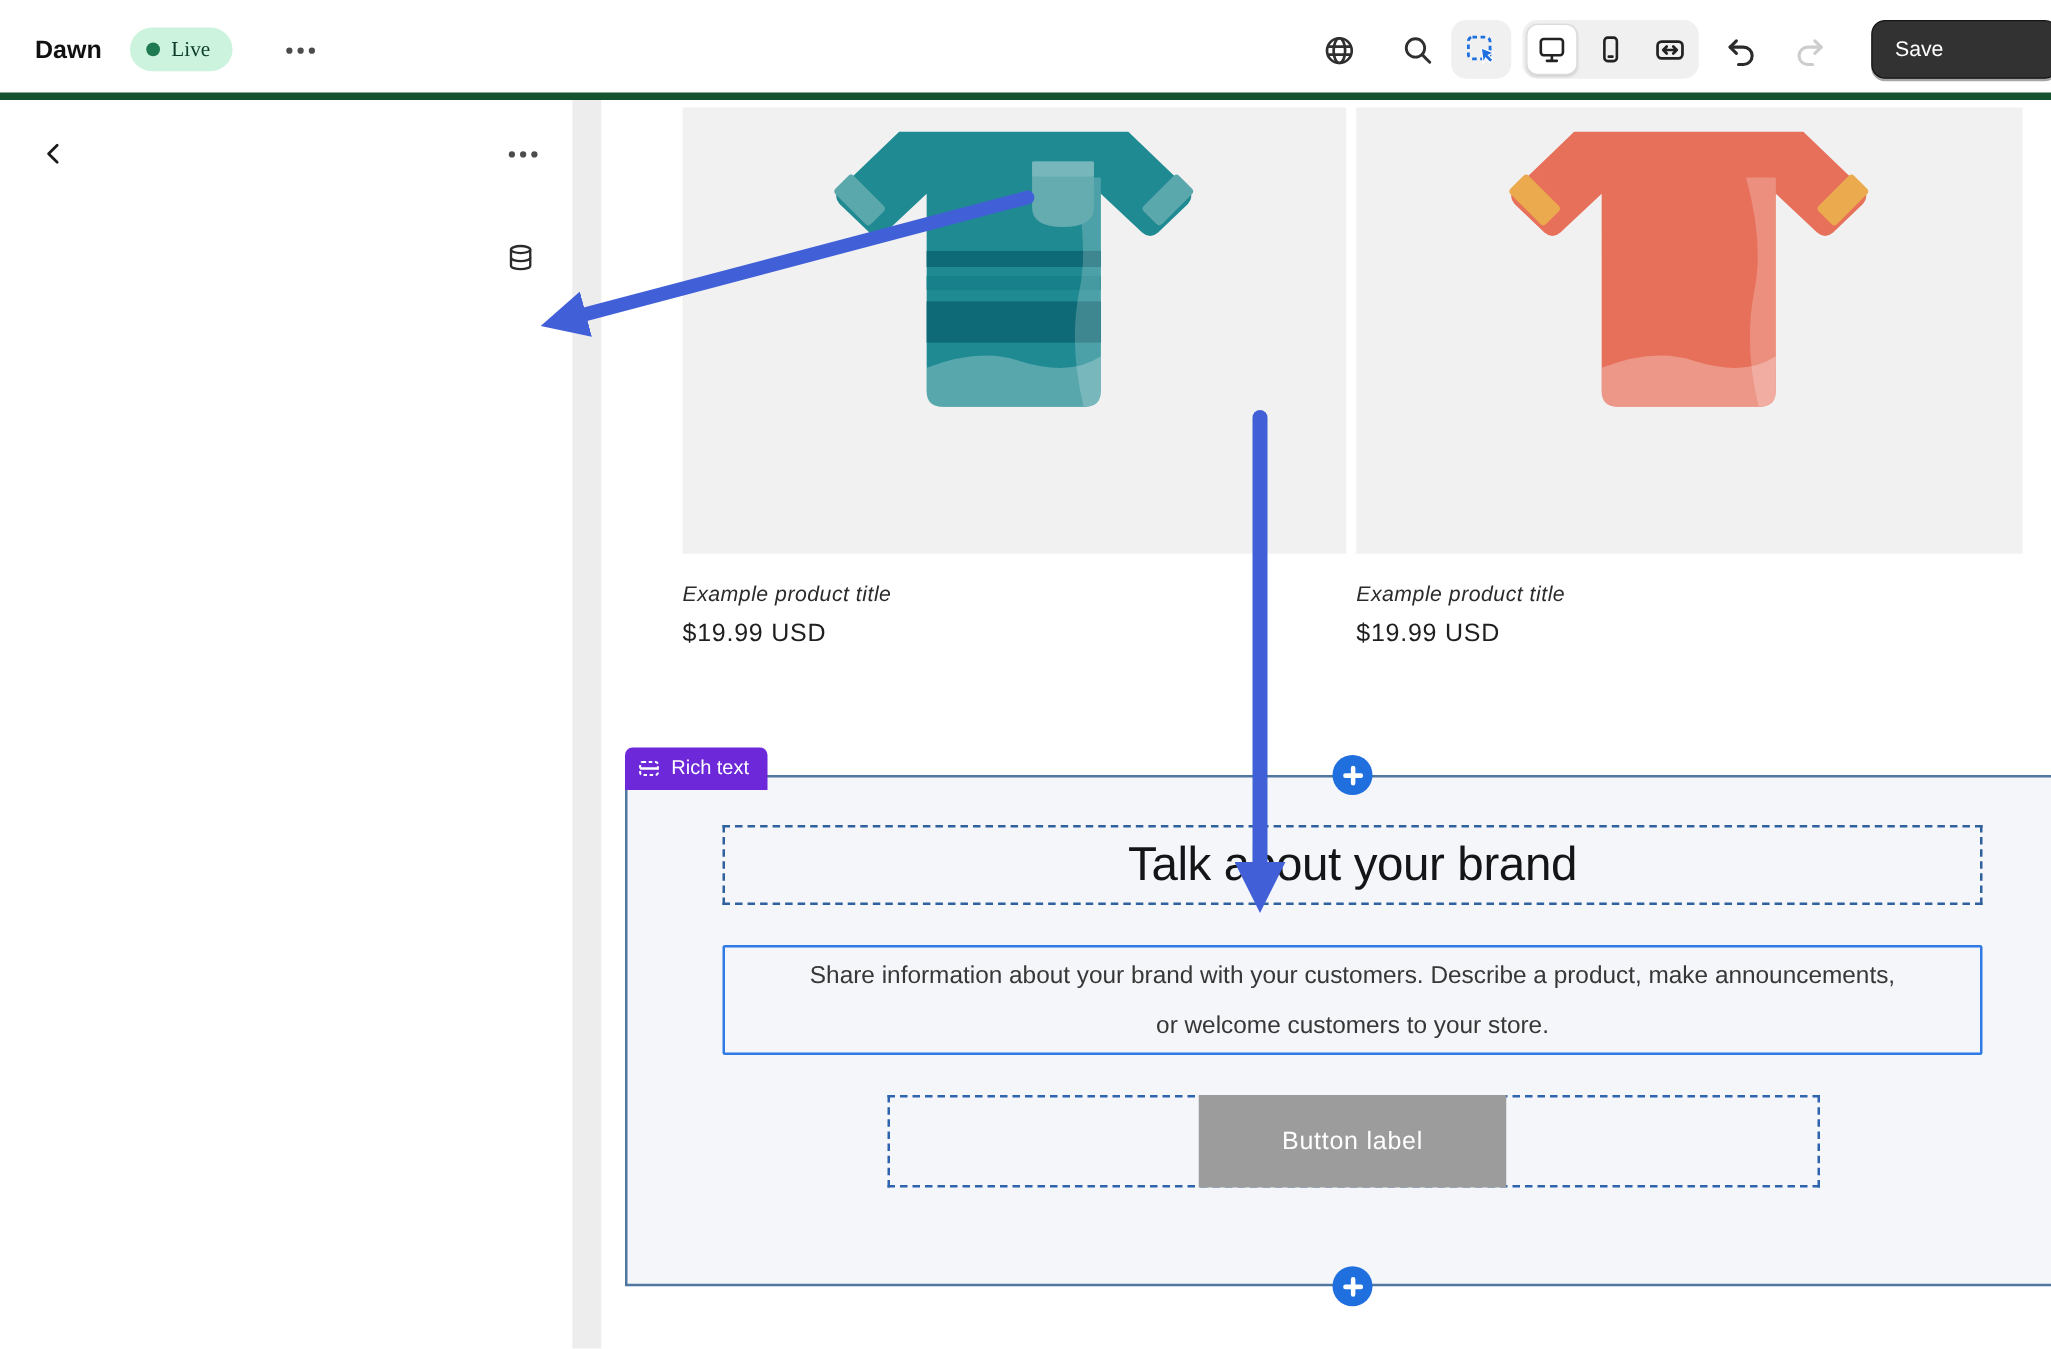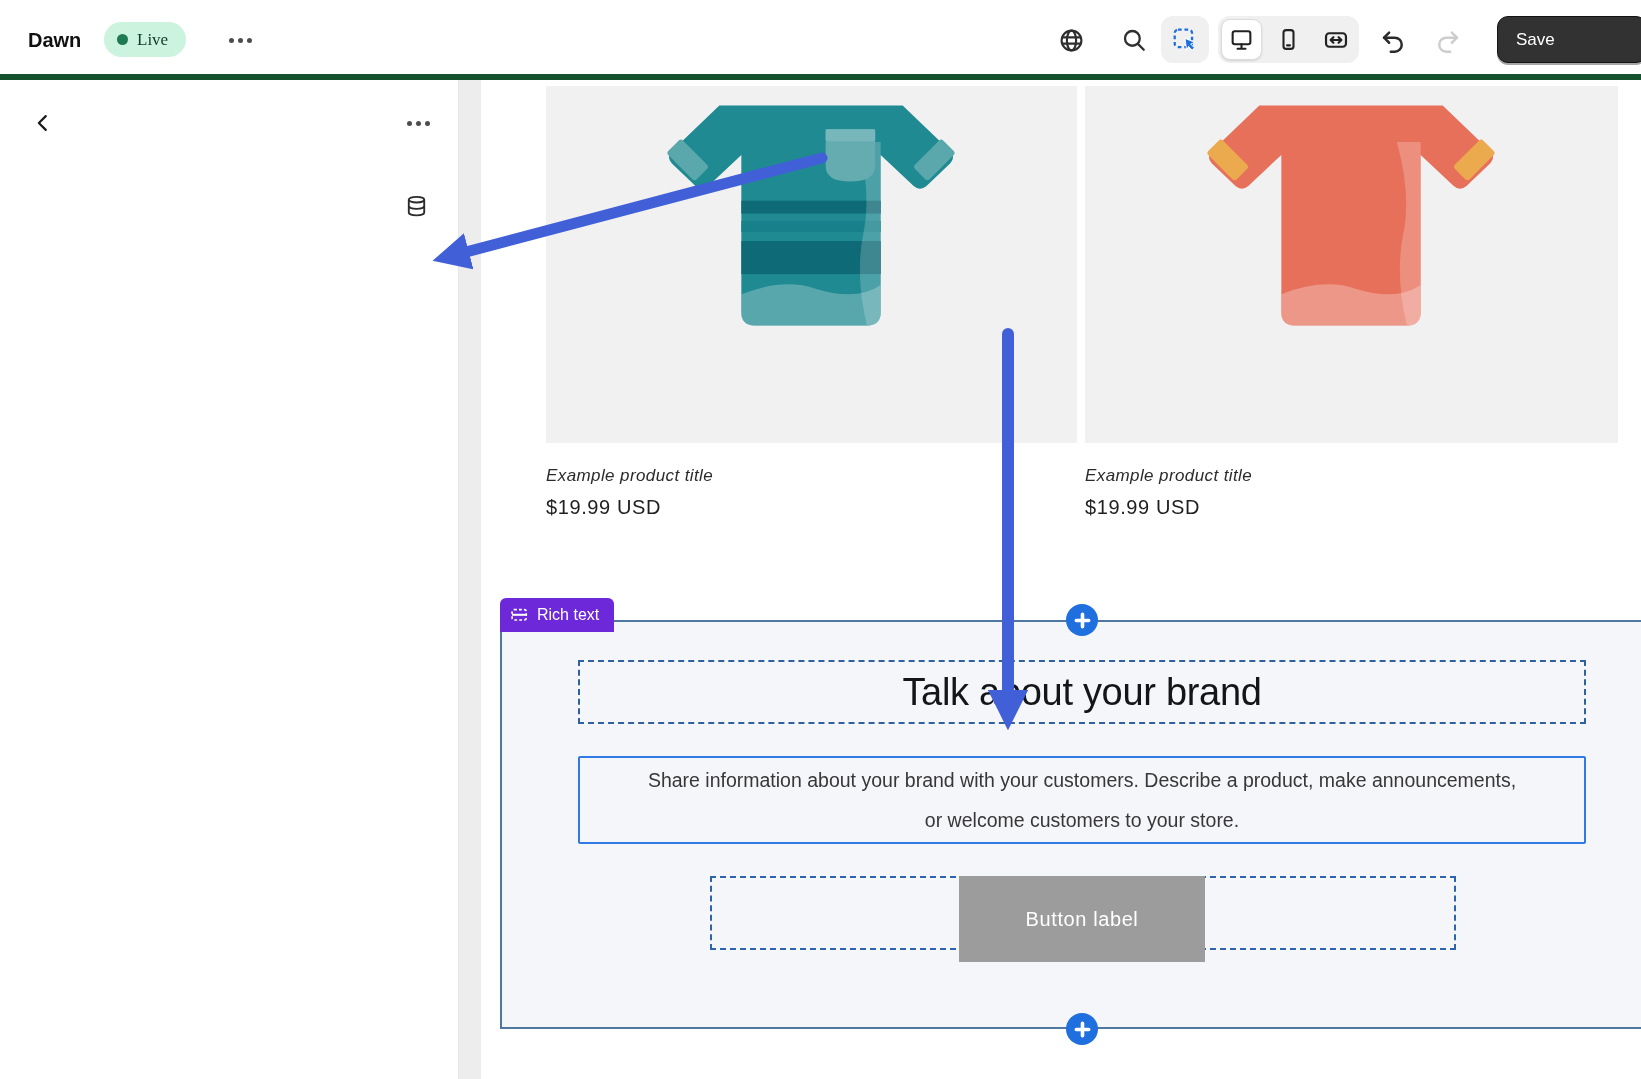--- a/index.html
+++ b/index.html
@@ -48,21 +48,21 @@
 
   
   .section-badge { position:absolute; left:500px; top:586px; height:34px; display:flex; align-items:center; gap:8px; background:#6d28d9; border-radius:6px 6px 0 0; padding:0 15px 0 10px; color:#fff; font-size:16px; font-weight:400; cursor:pointer; z-index:6;margin-top:12px; }
   .rt-section { position:absolute; left:500px; top:620px; width:1165px; height:409px; background:#f5f6fa; border:2px solid #4f779f; z-index:2; }
   .plusbtn { position:absolute; width:32px; height:32px; border-radius:50%; background:#1f6fde; border:none; display:flex; align-items:center; justify-content:center; cursor:pointer; z-index:7; }
   .heading-box { position:absolute; left:578px; top:660px; width:1008px; height:64px; border:2px dashed #30619f; display:flex; align-items:center; justify-content:center; z-index:3; cursor:pointer; }
   .heading-text { font-size:38px; letter-spacing:-.3px; color:#141517; white-space:nowrap; }
   .para-box { position:absolute; left:578px; top:756px; width:1008px; height:88px; border:2px solid #2f7ae5; border-radius:2px; display:flex; align-items:center; justify-content:center; z-index:3; cursor:pointer; }
   .para-text { max-width:880px; text-align:center; font-size:19.5px; line-height:40px; color:#373737; }
   .btn-box { position:absolute; left:710px; top:876px; width:746px; height:74px; border:2px dashed #2e63ae; z-index:3; cursor:pointer; }
-  .gray-btn { position:absolute; left:959px; top:876px; width:246px; height:86px; background:#9c9c9c; color:#fff; font-size:20px; letter-spacing:.6px; display:flex; align-items:center; justify-content:center; z-index:4; cursor:pointer; border:none; font-family:"Liberation Sans",sans-serif; }
+  .gray-btn { position:absolute; left:959px; top:876px; width:246px; height:74px; background:#9c9c9c; color:#fff; font-size:20px; letter-spacing:.6px; display:flex; align-items:center; justify-content:center; z-index:4; cursor:pointer; border:none; font-family:"Liberation Sans",sans-serif; }
 
   .arrows { position:absolute; left:0; top:0; width:1641px; height:1079px; z-index:40; pointer-events:none; }
   svg { display:block; }
 </style>
 </head>
 <body>
 
 <div id="app">
 
   <div class="topbar">

